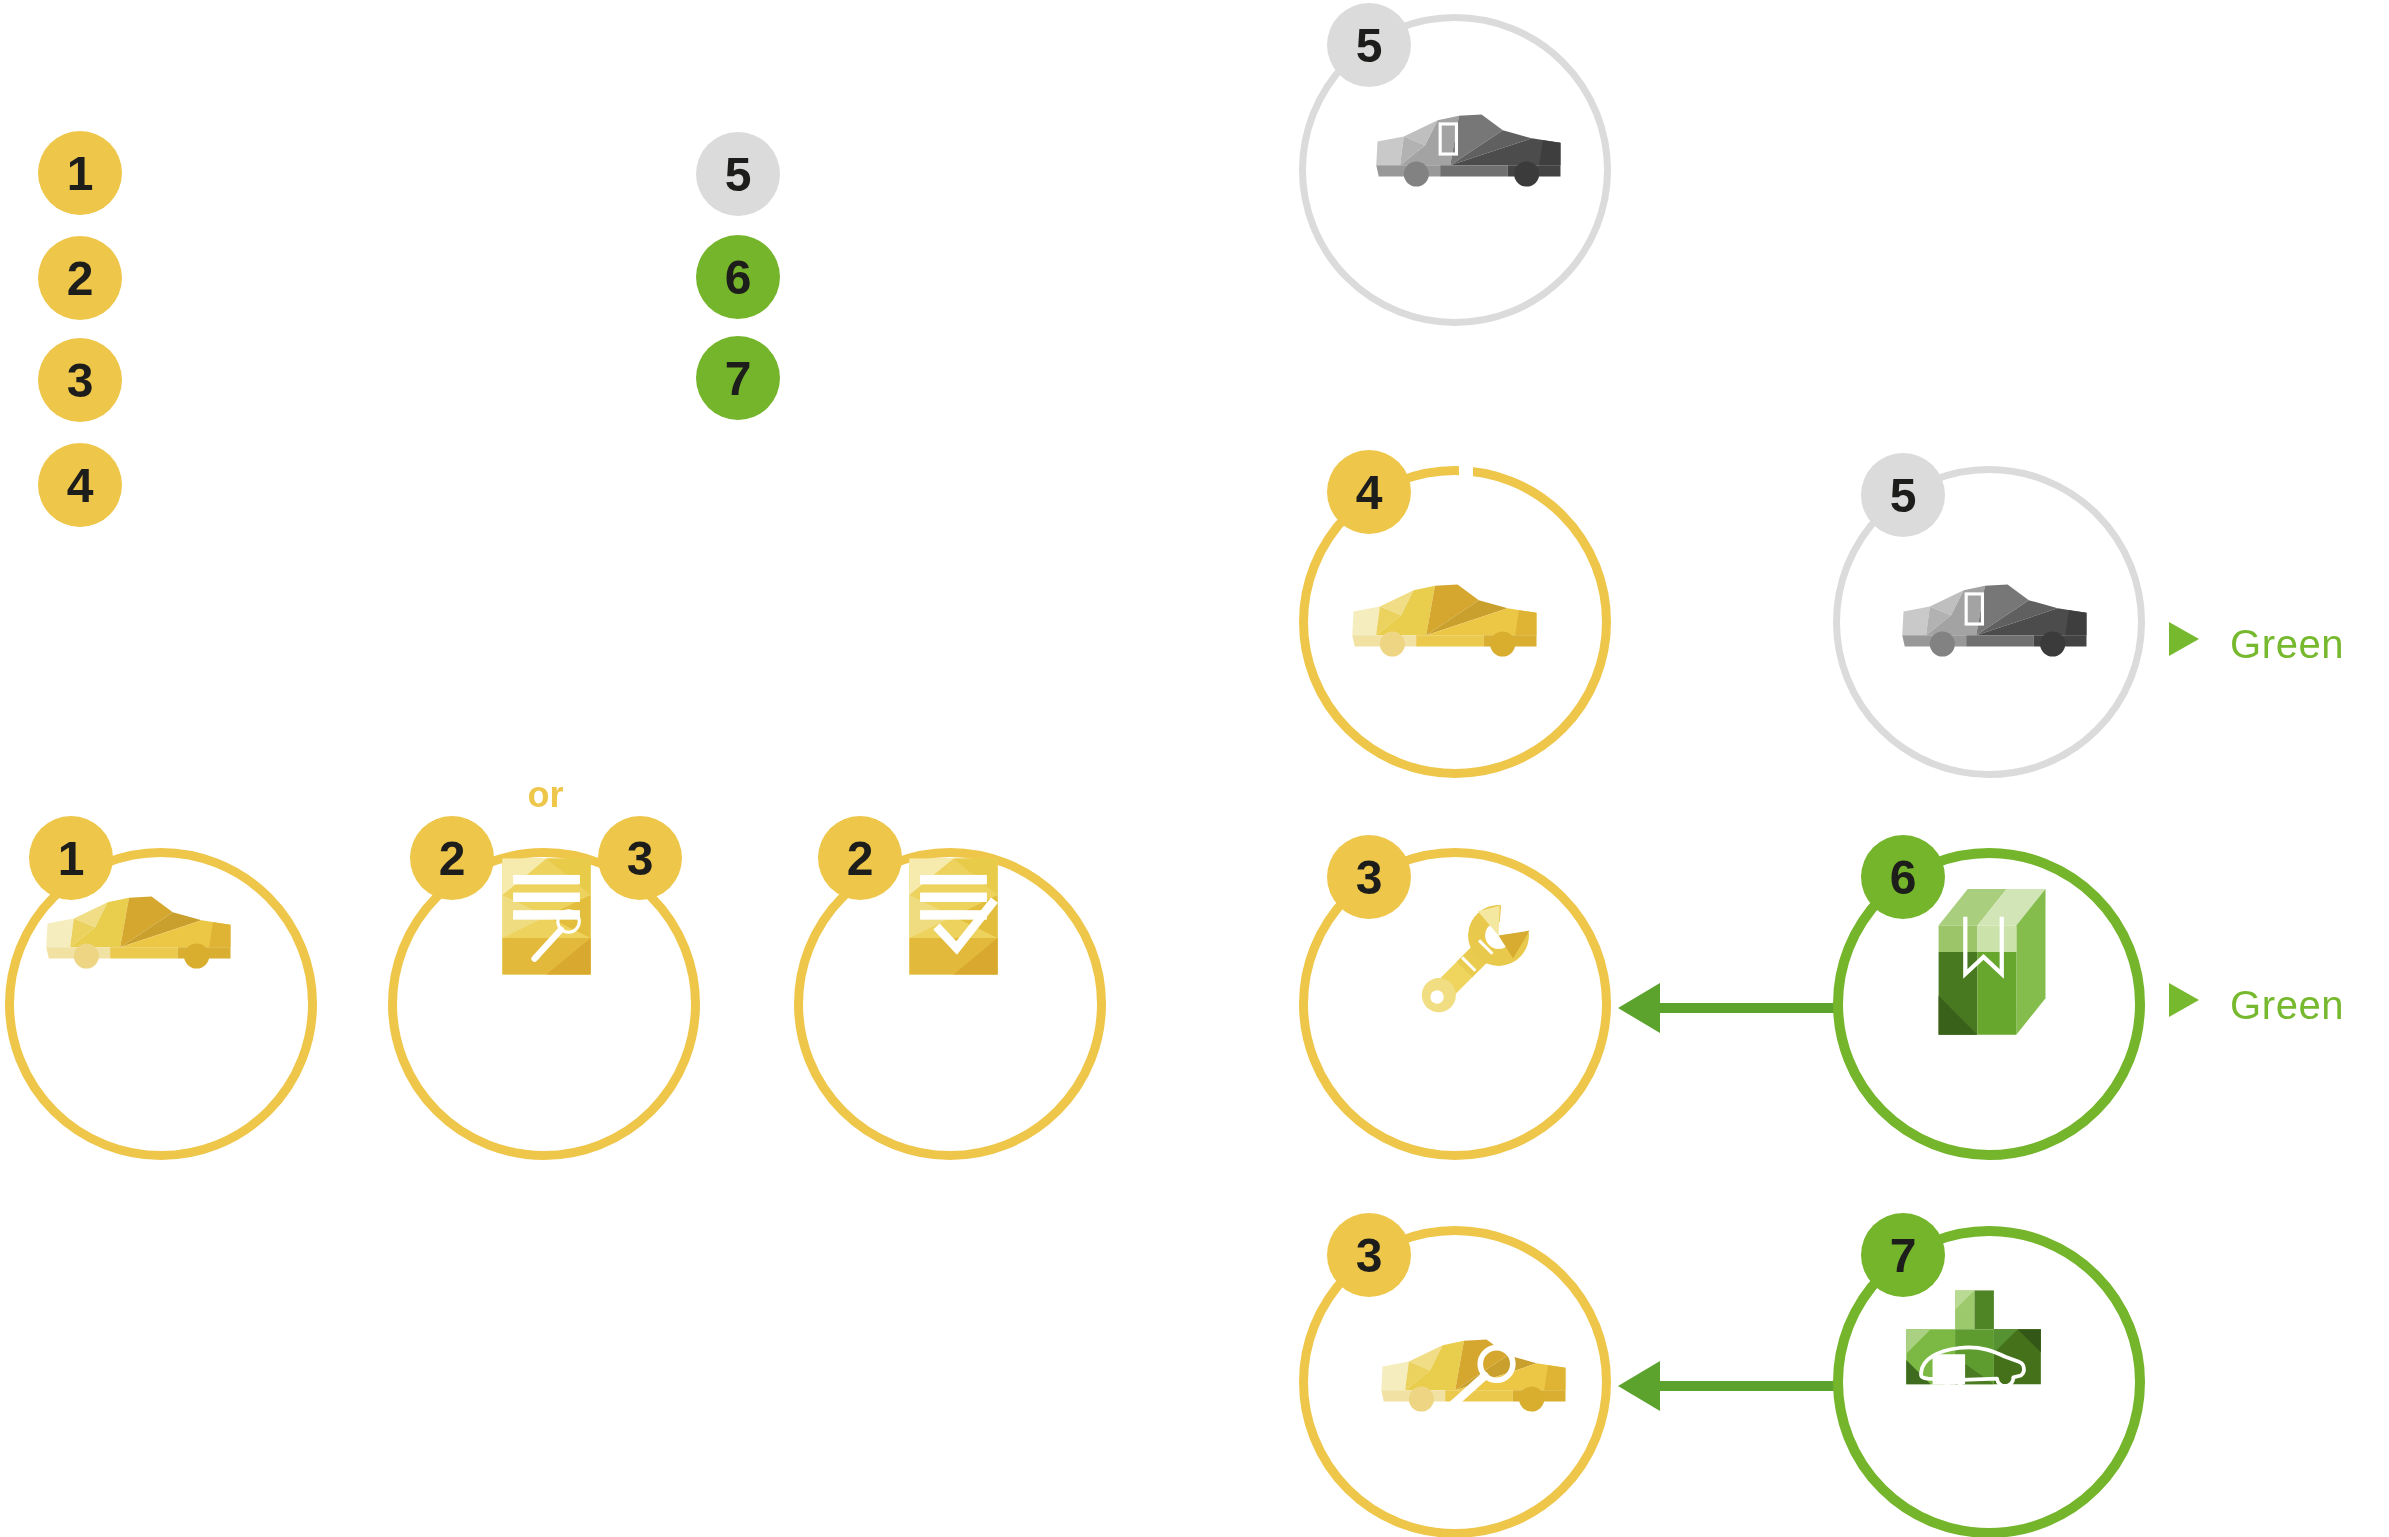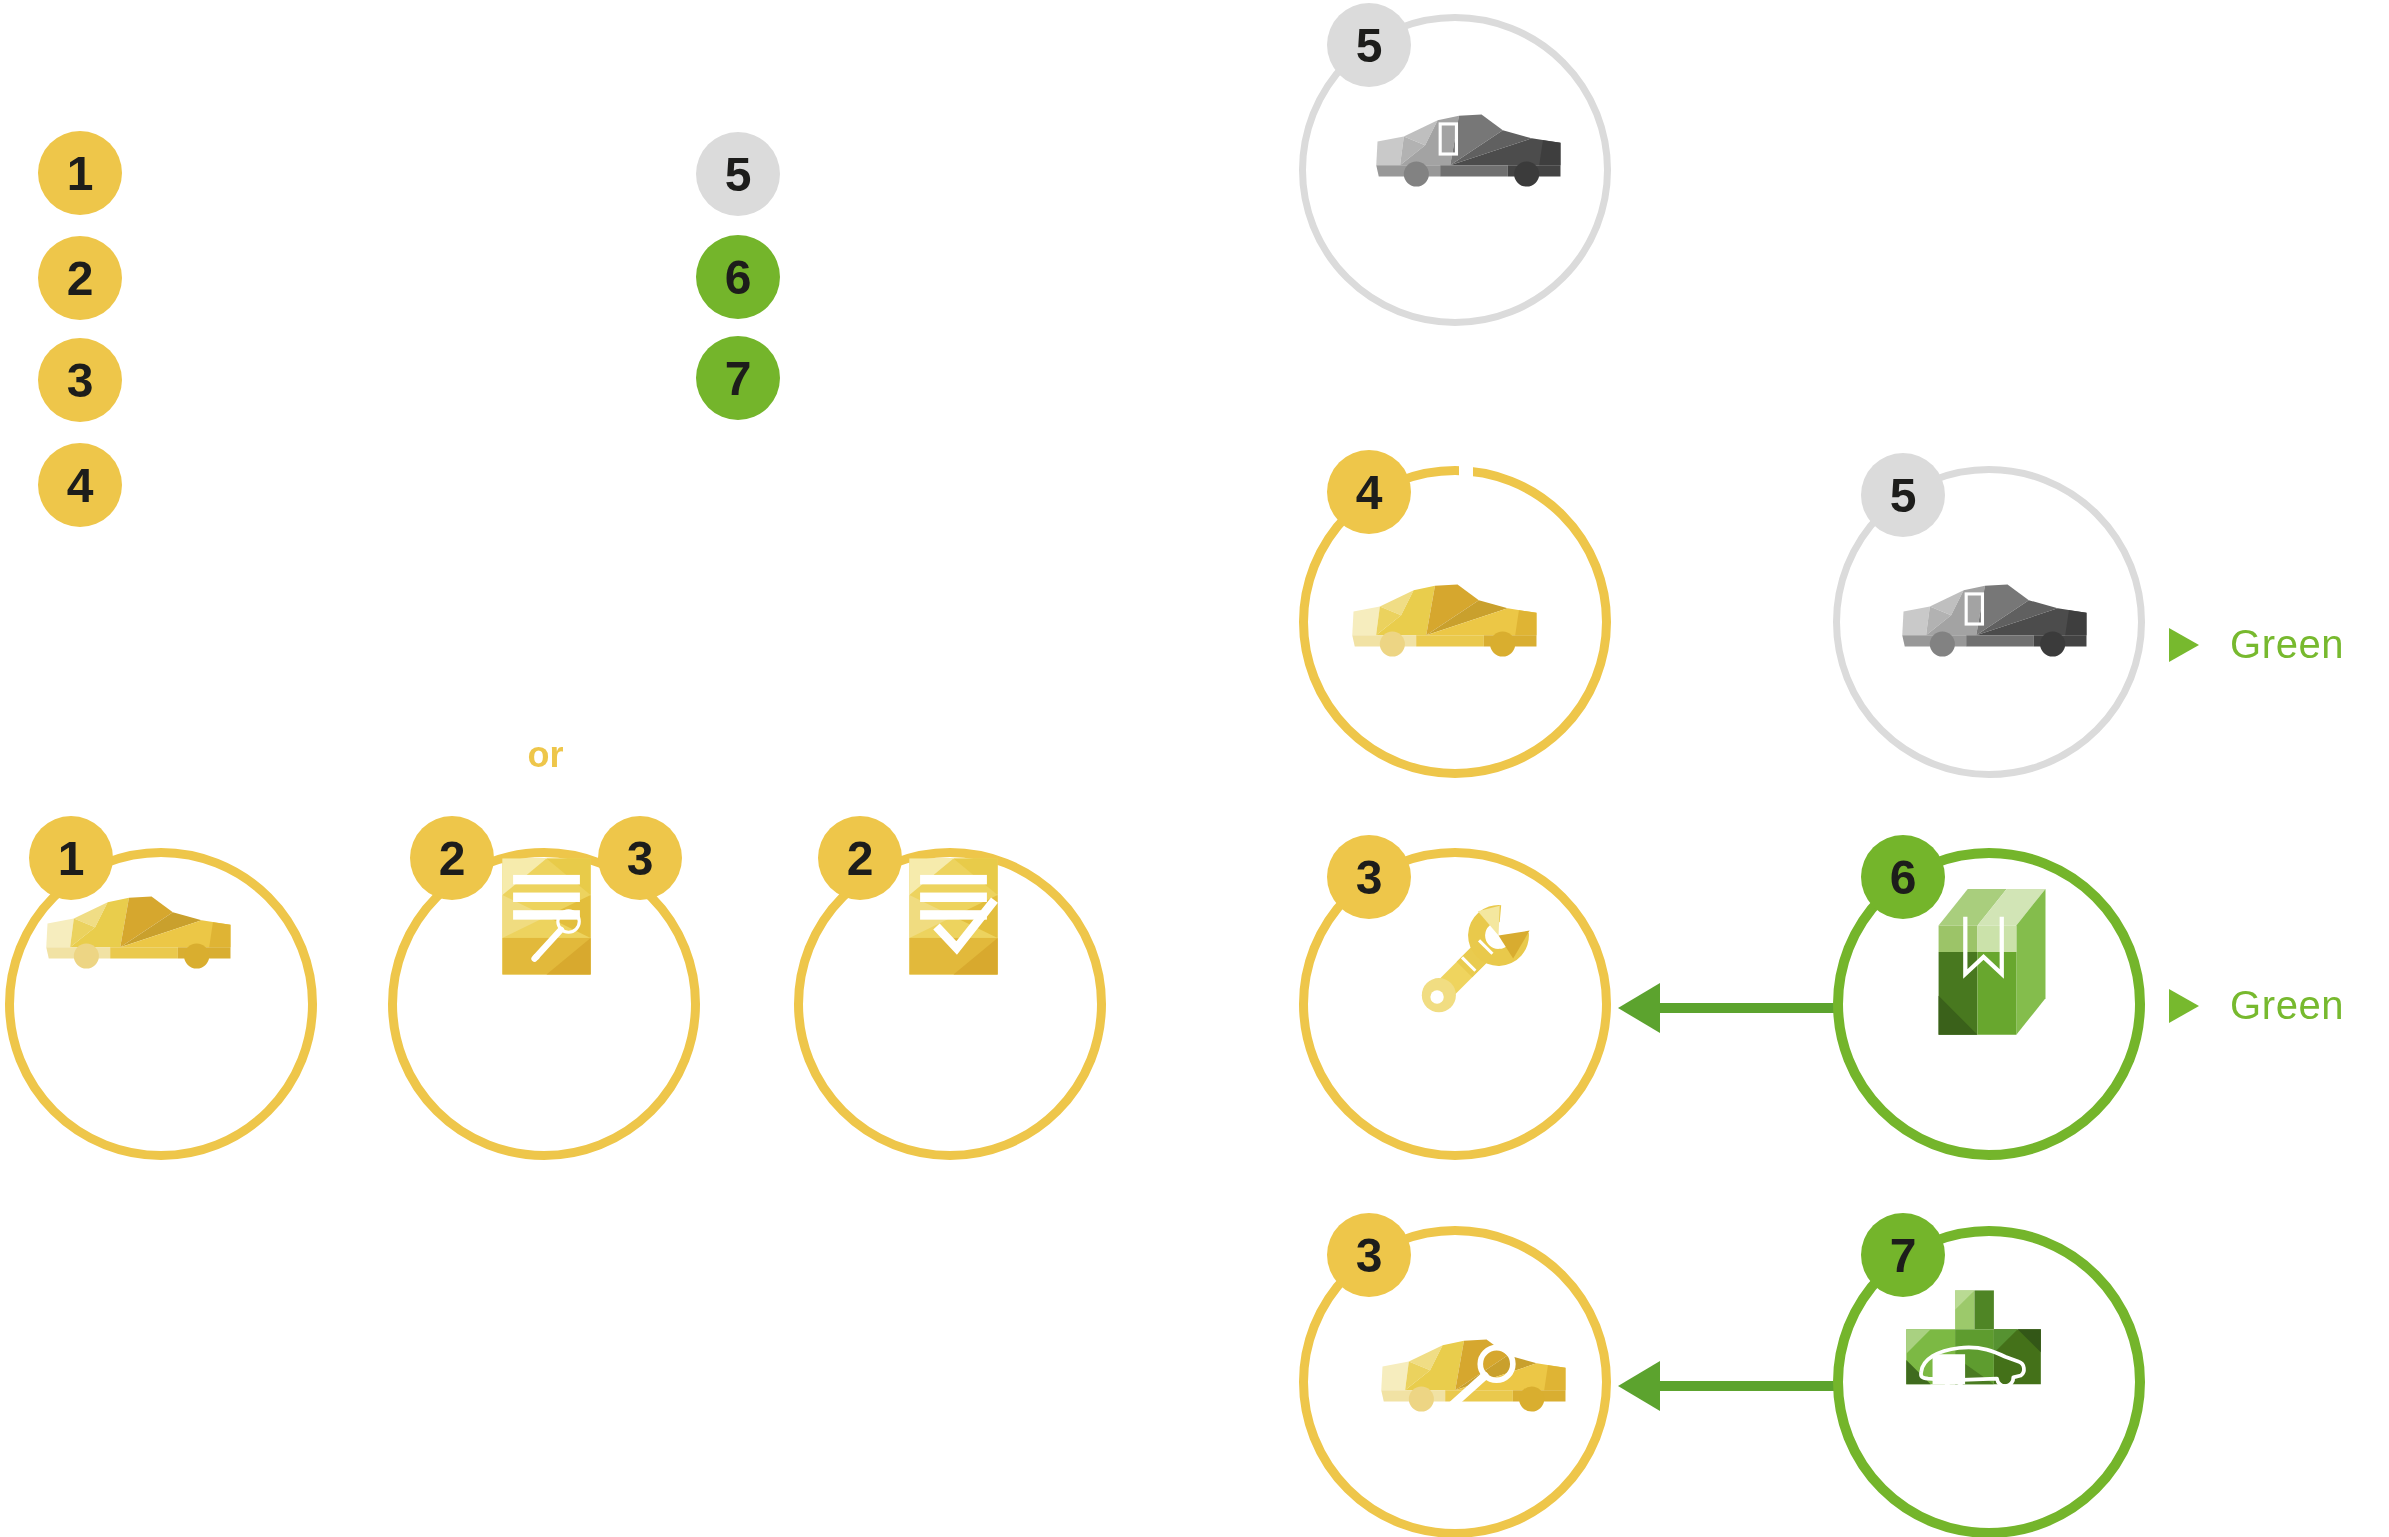--- a/index.html
+++ b/index.html
@@ -15,23 +15,23 @@
   .badge.yellow{background:#EEC64A;}
   .badge.gray{background:#DBDBDB;}
   .badge.green{background:#74B52B;}
   .legend-num{position:absolute;width:84px;height:84px;border-radius:50%;
          display:flex;align-items:center;justify-content:center;
          font-weight:bold;font-size:48px;color:#1D1D1B;}
   .legend-num.yellow{background:#EEC64A;}
   .legend-num.gray{background:#DBDBDB;}
   .legend-num.green{background:#74B52B;}
   .icon{position:absolute;}
-  .or-label{position:absolute;left:500px;top:734px;width:91px;text-align:center;
+  .or-label{position:absolute;left:500px;top:774px;width:91px;text-align:center;
             font-weight:bold;font-size:36px;color:#EEC64A;}
-  .outcome{position:absolute;display:flex;align-items:center;}
+  .outcome{position:absolute;display:flex;}
   .outcome .tri{width:0;height:0;border-top:17.5px solid transparent;border-bottom:17.5px solid transparent;
                 border-left:30px solid #77B92E;}
   .outcome .txt{margin-left:31px;font-size:40px;color:#77B92E;letter-spacing:0.6px;}
   .arrow-head{position:absolute;width:0;height:0;border-top:25px solid transparent;
               border-bottom:25px solid transparent;border-right:42px solid #5CA32E;}
   .arrow-shaft{position:absolute;height:9.7px;background:#5CA32E;}
   .ring-gap{position:absolute;background:#fff;}
   
   .car-gray .f1{fill:#C9C9C9}.car-gray .f2{fill:#BFBFBF}.car-gray .f3{fill:#B2B2B2}
   .car-gray .f4{fill:#A3A3A3}.car-gray .f5{fill:#777777}.car-gray .f6{fill:#606060}

